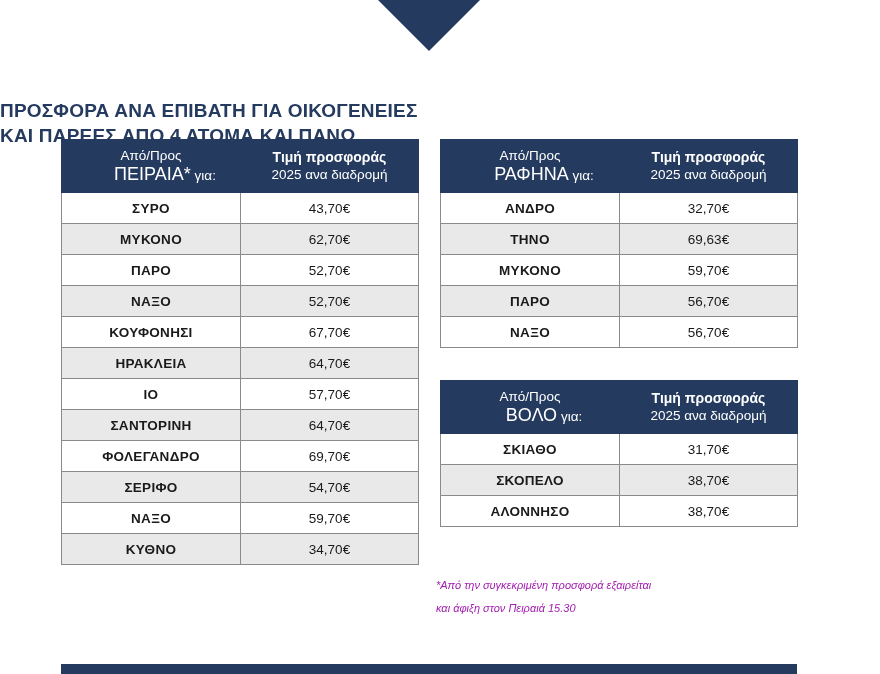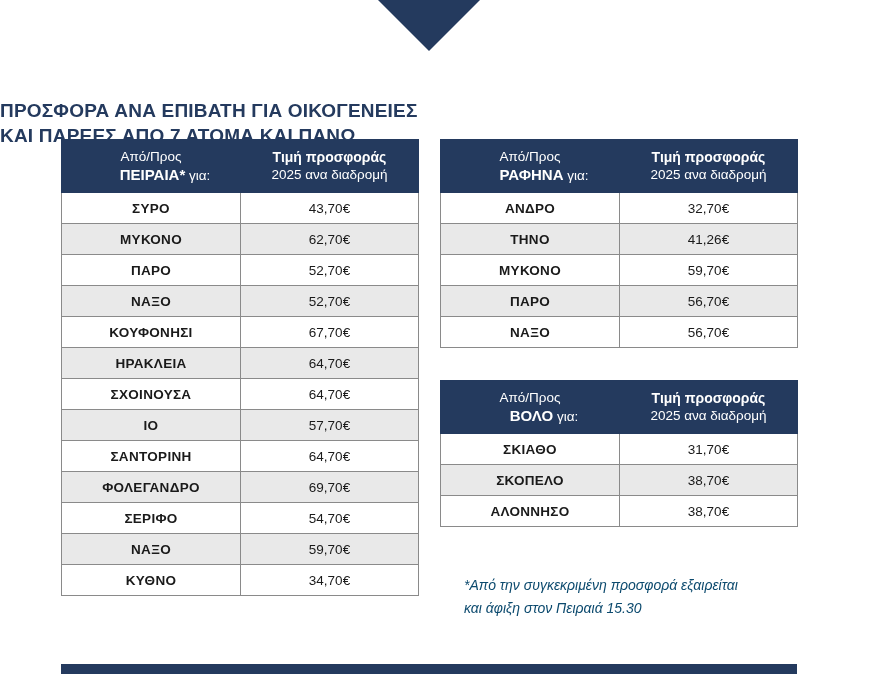--- a/index.html
+++ b/index.html
@@ -64,22 +64,22 @@
     color: #ffffff;
     height: 52px;
     vertical-align: middle;
     font-weight: normal;
     font-size: 13.5px;
     line-height: 18px;
     text-align: center;
     margin-left: 48px;
   }
   .price-table thead th .hl {
-    font-weight: bold;
-    font-size: 15px;
+    font-weight: normal;
+    font-size: 18px;
     padding-left: 28px;
   }
   .price-table thead th .hl-price {
     font-weight: bold;
     font-size: 14px;
   }
   .price-table tbody tr td {
     height: 30px;
     font-size: 13.5px;
     text-align: center;
@@ -110,48 +110,48 @@
   #table-rafina col.c1 { width: 179px; }
   #table-rafina col.c2 { width: 178px; }
 
   #table-volos { left: 440px; top: 380px; width: 357px; }
   #table-volos col.c1 { width: 179px; }
   #table-volos col.c2 { width: 178px; }
 
   
   #footnote {
     position: absolute;
-    left: 464px;
+    left: 436px;
     top: 574px;
     width: 350px;
     font-style: italic;
-    font-size: 14px;
+    font-size: 11px;
     line-height: 23px;
-    color: #0c4a6e;
+    color: #a21caf;
   }
   #footnote .fline { display: block; white-space: nowrap; }
 
   
   #bottom-bar {
     position: absolute;
     left: 61px;
     top: 664px;
     width: 736px;
     height: 10px;
     background: #243a5e;
   }
 </style>
 </head>
 <body>
 
 <div id="top-chevron"></div>
 
 <div id="page-title">
   <span class="line">ΠΡΟΣΦΟΡΑ ΑΝΑ ΕΠΙΒΑΤΗ ΓΙΑ ΟΙΚΟΓΕΝΕΙΕΣ</span>
-  <span class="line">ΚΑΙ ΠΑΡΕΕΣ ΑΠΟ 7 ΑΤΟΜΑ ΚΑΙ ΠΑΝΩ</span>
+  <span class="line">ΚΑΙ ΠΑΡΕΕΣ ΑΠΟ 4 ΑΤΟΜΑ ΚΑΙ ΠΑΝΩ</span>
 </div>
 
 <table class="price-table" id="table-piraeus">
   <colgroup>
       <col class="c1">
       <col class="c2">
     </colgroup>
   <thead>
     <tr>
       <th>
@@ -186,24 +186,20 @@
       </tr>
     <tr>
         <td class="dest">ΚΟΥΦΟΝΗΣΙ</td>
         <td class="price">67,70€</td>
       </tr>
     <tr>
         <td class="dest">ΗΡΑΚΛΕΙΑ</td>
         <td class="price">64,70€</td>
       </tr>
     <tr>
-        <td class="dest">ΣΧΟΙΝΟΥΣΑ</td>
-        <td class="price">64,70€</td>
-      </tr>
-    <tr>
         <td class="dest">ΙΟ</td>
         <td class="price">57,70€</td>
       </tr>
     <tr>
         <td class="dest">ΣΑΝΤΟΡΙΝΗ</td>
         <td class="price">64,70€</td>
       </tr>
     <tr>
         <td class="dest">ΦΟΛΕΓΑΝΔΡΟ</td>
         <td class="price">69,70€</td>
@@ -243,21 +239,21 @@
       </th>
     </tr>
   </thead>
   <tbody>
     <tr>
         <td class="dest">ΑΝΔΡΟ</td>
         <td class="price">32,70€</td>
       </tr>
     <tr>
         <td class="dest">ΤΗΝΟ</td>
-        <td class="price">41,26€</td>
+        <td class="price">69,63€</td>
       </tr>
     <tr>
         <td class="dest">ΜΥΚΟΝΟ</td>
         <td class="price">59,70€</td>
       </tr>
     <tr>
         <td class="dest">ΠΑΡΟ</td>
         <td class="price">56,70€</td>
       </tr>
     <tr>

